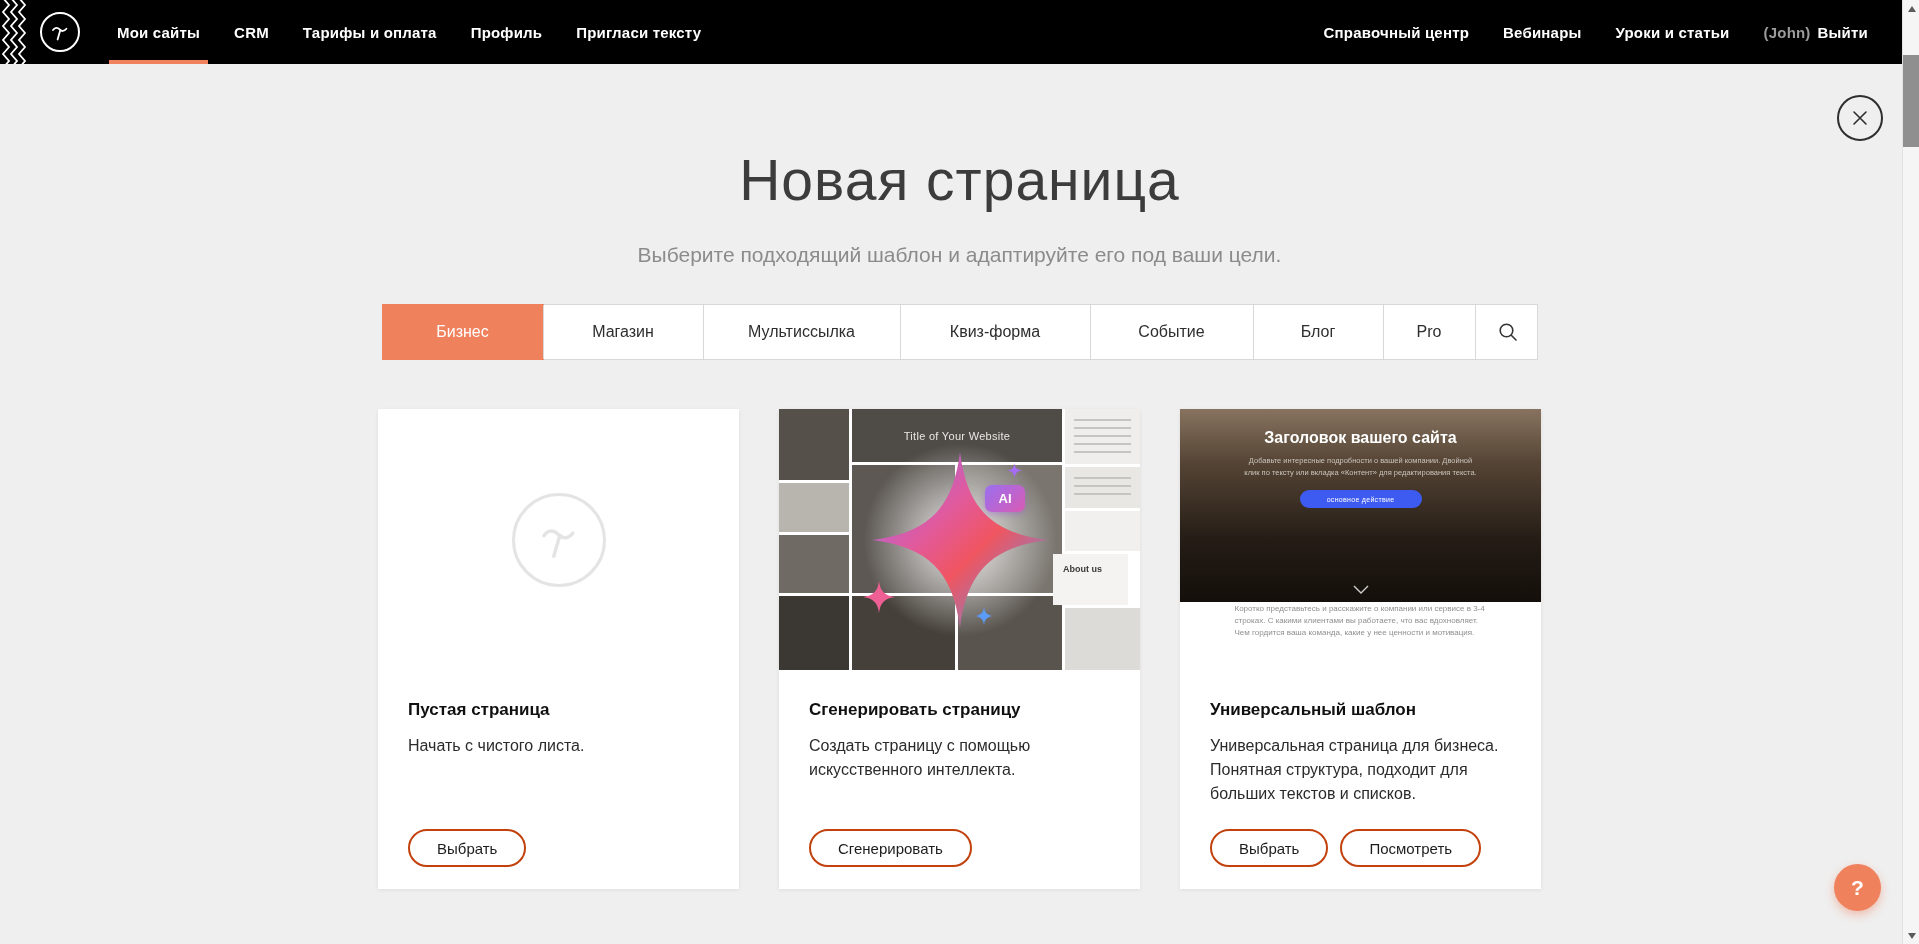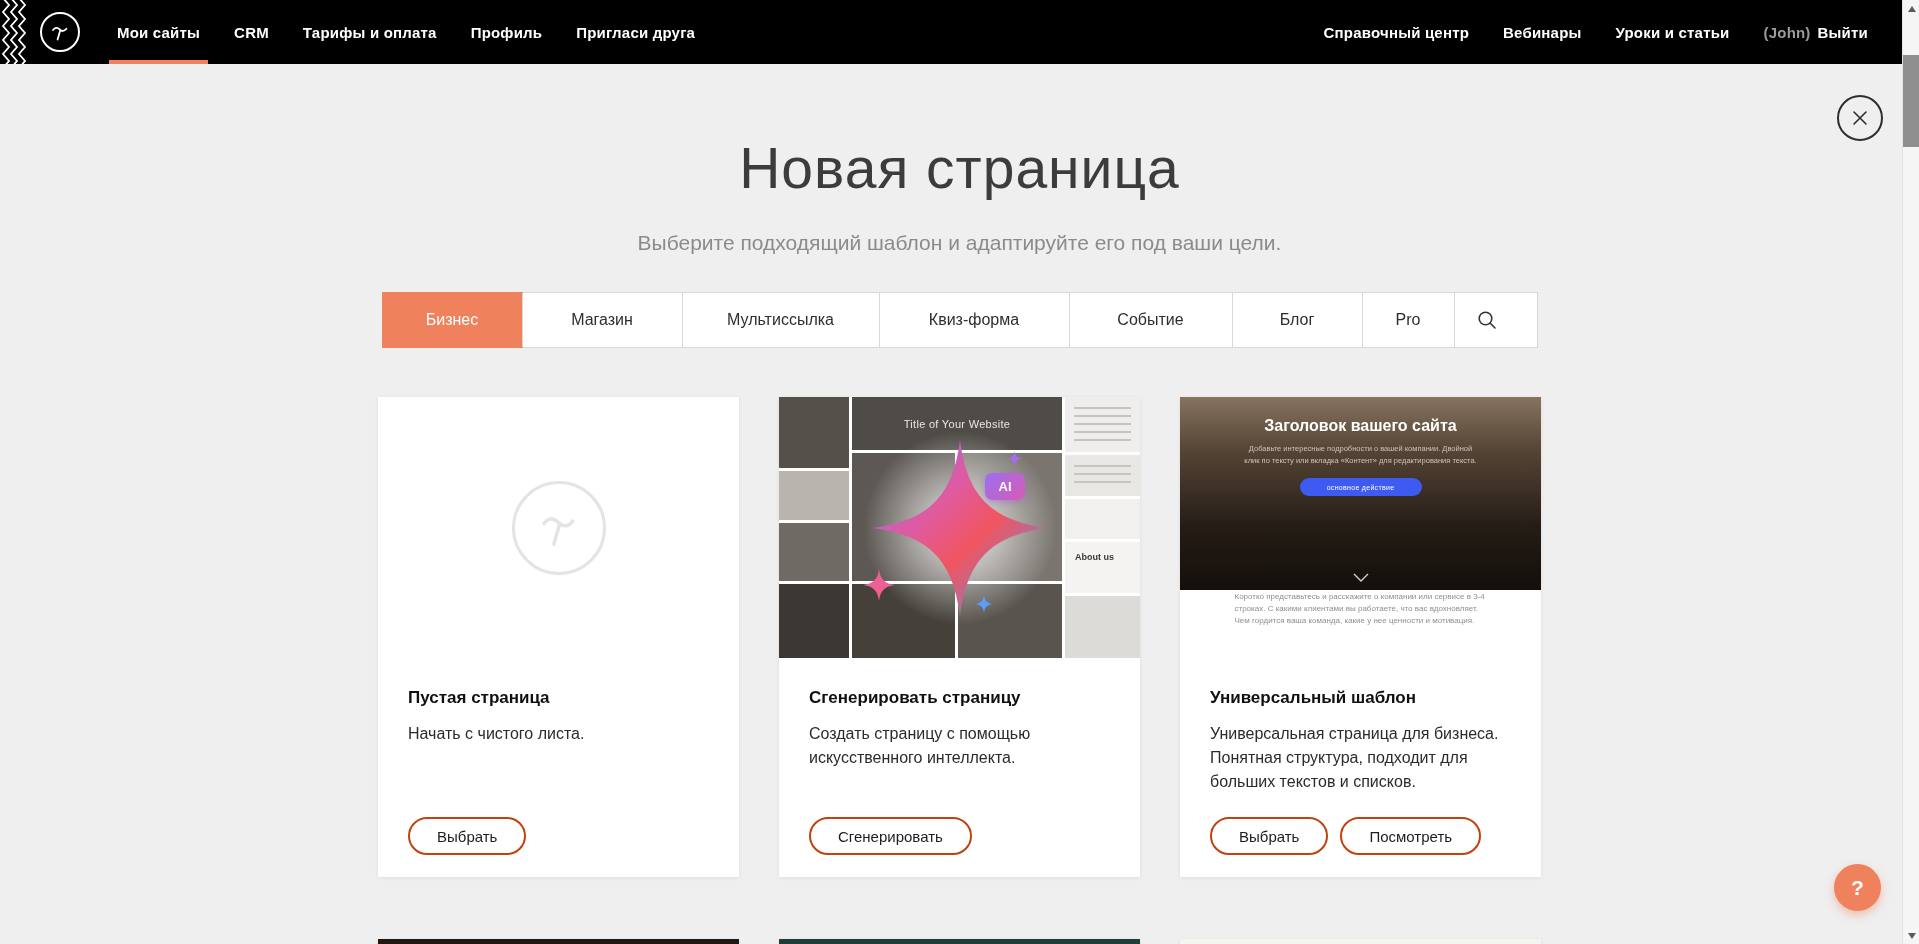--- a/index.html
+++ b/index.html
@@ -39,42 +39,42 @@
 
   
   .modal { padding-top:140px; }
   .close-btn {
     position:absolute; top:95px; right:36px; width:46px; height:46px;
     border-radius:50%; border:2px solid #2e2e2e; background:transparent;
     display:flex; align-items:center; justify-content:center; cursor:pointer; z-index:60;
   }
   .page-title {
     text-align:center; font-size:57px; font-weight:300; color:#3c3c3c;
-    letter-spacing:1px; line-height:1; margin:0;
+    letter-spacing:1px; line-height:1; margin:12px;
   }
   .page-subtitle {
     text-align:center; font-size:21px; font-weight:400; color:#8b8b8b;
     margin:34px 0 0 0;
   }
 
   
   .tabs {
     width:1156px; height:56px; margin:37px auto 0; display:flex;
     background:#fff; border:1px solid #d8d8d8;
   }
   .tab {
     display:flex; align-items:center; justify-content:center;
     font-size:16px; color:#2e2e2e; cursor:pointer; border-left:1px solid #d8d8d8;
     position:relative; flex:none;
   }
   .tab:first-child { border-left:none; }
   .tab.active::before { content:""; position:absolute; inset:-1px; background:#f0815d; }
   .tab > span { position:relative; z-index:1; }
   .tab.active > span { color:#fff; }
-  .t-biznes { width:139px; } .t-magazin { width:160px; } .t-multi { width:197px; }
+  .t-biznes { width:160px; } .t-magazin { width:160px; } .t-multi { width:197px; }
   .t-kviz { width:190px; } .t-sobytie { width:163px; } .t-blog { width:130px; }
   .t-pro { width:92px;align-items:center; } .t-search { width:65px; border-left:1px solid #d8d8d8; }
 
   
   .cards-row { width:1163px; margin:49px auto 0; display:flex; gap:40px; }
   .card {
     width:361px; height:480px; background:#fff; cursor:pointer;
     box-shadow:0 1px 4px rgba(0,0,0,.07); display:flex; flex-direction:column;
   }
   .card-media { height:261px; flex:none; position:relative; overflow:hidden; }
@@ -198,21 +198,21 @@
     <div class="nav-item">
         <span>CRM</span>
       </div>
     <div class="nav-item">
         <span>Тарифы и оплата</span>
       </div>
     <div class="nav-item">
         <span>Профиль</span>
       </div>
     <div class="nav-item">
-        <span>Пригласи друга</span>
+        <span>Пригласи тексту</span>
       </div>
   </div>
 
   <div class="nav-group nav-right">
     <div class="nav-item">
         <span>Справочный центр</span>
       </div>
     <div class="nav-item">
         <span>Вебинары</span>
       </div>
@@ -299,21 +299,21 @@
 
           <div class="tile tile-title" style="left:73px;top:0;width:210px;height:53px;background:#4f4b47;">Title of Your Website</div>
           <div class="tile" style="left:73px;top:56px;width:103px;height:128px;background:#5d5853;"></div>
           <div class="tile" style="left:179px;top:56px;width:104px;height:128px;background:#7a756f;"></div>
           <div class="tile" style="left:73px;top:187px;width:103px;height:74px;background:#454039;"></div>
           <div class="tile" style="left:179px;top:187px;width:104px;height:74px;background:#59544e;"></div>
 
           <div class="tile lines" style="left:286px;top:0;width:75px;height:55px;background:#efeeec;"></div>
           <div class="tile lines" style="left:286px;top:58px;width:75px;height:41px;background:#e8e7e4;"></div>
           <div class="tile" style="left:286px;top:102px;width:75px;height:40px;background:#f1f0ee;"></div>
-          <div class="tile tile-about" style="left:286px;top:145px;width:75px;height:51px;background:#f4f3f1;">About us</div>
+          <div class="tile tile-about" style="left:274px;top:145px;width:75px;height:51px;background:#f4f3f1;">About us</div>
           <div class="tile" style="left:286px;top:199px;width:75px;height:62px;background:#dddbd7;"></div>
 
           <div class="glow"></div>
 
           <svg class="star-big" width="176" height="176" viewBox="0 0 100 100">
             <defs>
               <linearGradient id="starGrad" x1="0" y1="0" x2="1" y2="1">
                 <stop offset="0%" stop-color="#8d6cf4"></stop>
                 <stop offset="38%" stop-color="#e15a9e"></stop>
                 <stop offset="58%" stop-color="#f05560"></stop>

